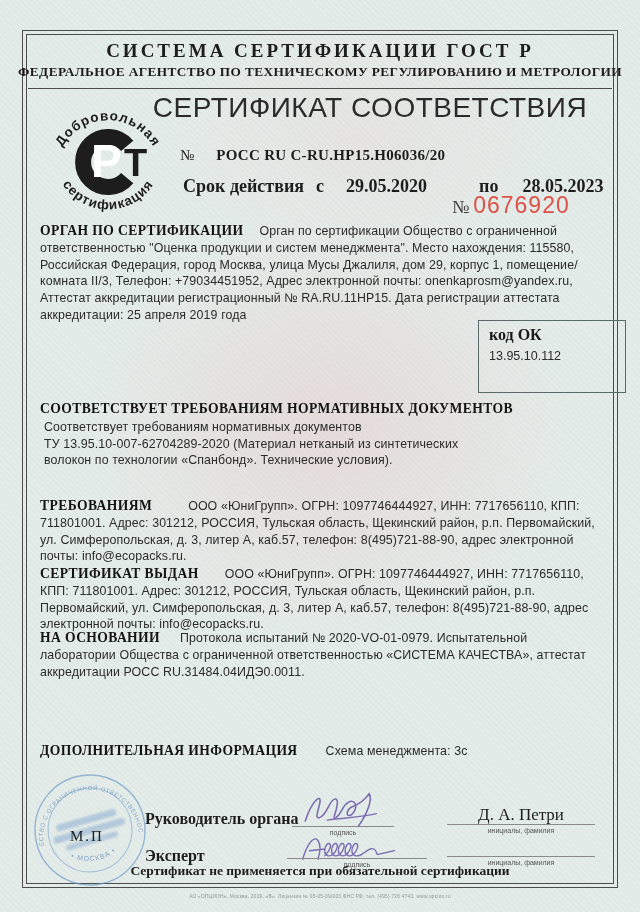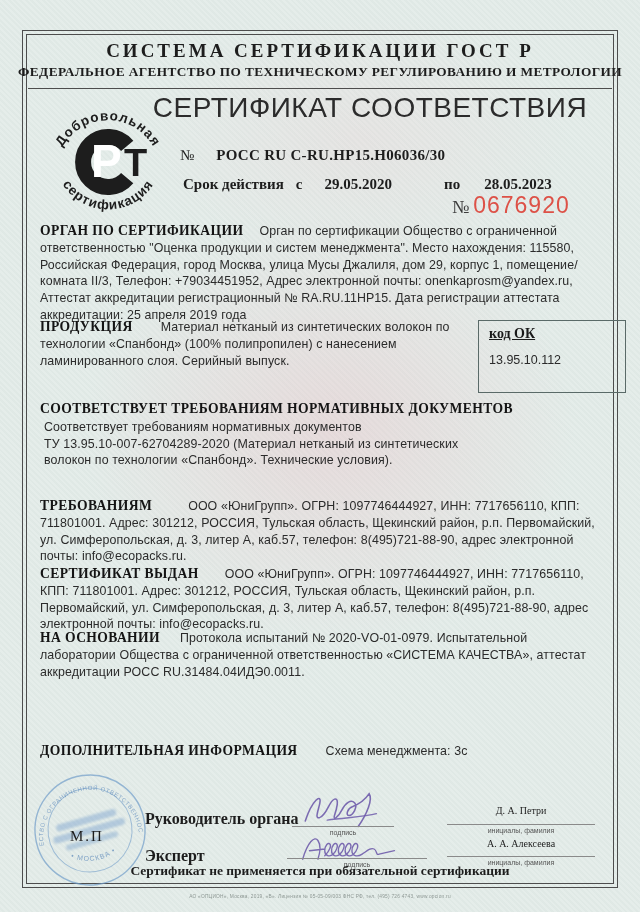--- a/index.html
+++ b/index.html
@@ -19,36 +19,36 @@
   .abs{position:absolute;}
   .serifb{font-family:"Liberation Serif", serif;font-weight:bold;}
   .sys-title{left:0;right:0;top:40px;text-align:center;font-size:19px;letter-spacing:3px;color:#1d1d1d;}
   .agency{left:0;right:0;top:64px;text-align:center;font-size:13.3px;letter-spacing:.4px;color:#1d1d1d;}
   .hdr-divider{left:28px;right:28px;top:88px;border-top:1.2px solid #4d4d4d;height:0;}
   .big-title{left:128px;width:484px;top:92px;text-align:center;font-size:28px;font-weight:normal;
     letter-spacing:.5px;color:#2b2b2b;font-family:"Liberation Sans", sans-serif;}
   .certno-row{left:180px;top:147px;font-family:"Liberation Serif", serif;font-size:15px;color:#1d1d1d;}
   .certno-row .num-sign{margin-right:22px;}
   .certno-row .val{font-weight:bold;letter-spacing:.3px;}
-  .validity-row{left:183px;top:176px;font-family:"Liberation Serif", serif;font-weight:bold;font-size:15px;color:#1d1d1d;}
+  .validity-row{left:183px;top:176px;font-family:"Liberation Serif", serif;font-weight:bold;font-size:18px;color:#1d1d1d;}
   .validity-row span{display:inline-block;}
   .v-lab{margin-right:12px;} .v-c{margin-right:22px;} .v-d1{margin-right:52px;} .v-po{margin-right:24px;}
   .blankno{left:452px;top:192px;}
   .blankno .ns{font-family:"Liberation Serif", serif;font-size:18px;color:#3c3c3c;margin-right:4px;}
   .blankno .digits{font-size:23px;color:#dd5147;letter-spacing:1px;}
   .sec{left:40px;width:562px;font-size:12.4px;line-height:1.34;color:#2b2b2b;letter-spacing:.1px;}
   .sec .lbl{font-family:"Liberation Serif", serif;font-weight:bold;font-size:13.6px;letter-spacing:.4px;color:#141414;}
   .pre{white-space:pre-line;}
   .codebox{left:478px;width:126px;border:1px solid #5a6a68;padding:5px 10px 8px 10px;}
-  .codebox .cb-lbl{font-family:"Liberation Serif", serif;font-weight:bold;font-size:14px;color:#1a1a1a;text-decoration:underline;}
-  .codebox .cb-val{font-size:12.5px;margin-top:11px;color:#2b2b2b;}
+  .codebox .cb-lbl{font-family:"Liberation Serif", serif;font-weight:bold;font-size:16px;color:#1a1a1a;}
+  .codebox .cb-val{font-size:12.5px;margin-top:5px;color:#2b2b2b;}
   .role{left:145px;font-family:"Liberation Serif", serif;font-weight:bold;font-size:16px;color:#1d1d1d;}
   .sigline{border-bottom:1px solid #8a8a8a;height:0;}
   .tiny{font-size:7px;color:#555;text-align:center;}
-  .name{font-family:"Liberation Serif", serif;font-size:10px;color:#1d1d1d;text-align:center;}
+  .name{font-family:"Liberation Serif", serif;font-size:17px;color:#1d1d1d;text-align:center;}
   .mp{left:70px;top:828px;font-family:"Liberation Serif", serif;font-size:15px;letter-spacing:2px;color:#1d1d1d;text-align:right;}
   .notice{left:30px;right:30px;top:863px;text-align:center;font-family:"Liberation Serif", serif;
     font-weight:bold;font-size:13.5px;color:#1d1d1d;}
   .fineprint{left:0;right:0;top:894px;text-align:center;font-size:6px;color:#8e9894;letter-spacing:.3px;
     transform:scale(.8);transform-origin:50% 0;white-space:nowrap;}
   .stamp{opacity:.9;filter:blur(.3px);}
 </style>
 </head>
 <body>
 
@@ -71,38 +71,35 @@
       <textPath href="#arcBot" startOffset="50%" text-anchor="middle">сертификация</textPath>
     </text>
     <path d="M83.2,53.9 A25,25 0 1 0 83.2,86.1" fill="none" stroke="#1d1d1d" stroke-width="16"></path>
     <text x="47" y="85" font-family="Liberation Sans, sans-serif" font-size="46" font-weight="bold" fill="#ffffff">Р</text>
     <text x="80" y="84" font-family="Liberation Sans, sans-serif" font-size="38" font-weight="bold" fill="#1d1d1d">Т</text>
   </svg>
 
   <div class="abs big-title">СЕРТИФИКАТ СООТВЕТСТВИЯ</div>
 
   <div class="abs certno-row">
-    <span class="num-sign">№</span><span class="val">РОСС RU С-RU.НР15.Н06036/30</span>
+    <span class="num-sign">№</span><span class="val">РОСС RU С-RU.НР15.Н06036/20</span>
   </div>
 
   <div class="abs validity-row">
     <span class="v-lab">Срок действия</span><span class="v-c">с</span><span class="v-d1">29.05.2020</span><span class="v-po">по</span><span>28.05.2023</span>
   </div>
 
   <div class="abs blankno">
     <span class="ns">№</span><span class="digits">0676920</span>
   </div>
 
   <div class="abs sec" style="top:222px">
     <span class="lbl" style="margin-right:16px">ОРГАН ПО СЕРТИФИКАЦИИ</span><span>Орган по сертификации Общество с ограниченной ответственностью "Оценка продукции и систем менеджмента". Место нахождения: 115580, Российская Федерация, город Москва, улица Мусы Джалиля, дом 29, корпус 1, помещение/комната II/3, Телефон: +79034451952, Адрес электронной почты: onenkaprosm@yandex.ru, Аттестат аккредитации регистрационный № RA.RU.11НР15. Дата регистрации аттестата аккредитации: 25 апреля 2019 года</span>
   </div>
 
-  <div class="abs sec" style="top:318px;width:438px">
-    <span class="lbl" style="margin-right:28px">ПРОДУКЦИЯ</span><span>Материал нетканый из синтетических волокон по технологии «Спанбонд» (100% полипропилен) с нанесением ламинированного слоя. Серийный выпуск.</span>
-  </div>
   <div class="abs codebox" style="top:320px;height:58px">
     <div class="cb-lbl">код ОК</div>
     <div class="cb-val">13.95.10.112</div>
   </div>
 
   <div class="abs sec" style="top:400px">
     <span class="lbl">СООТВЕТСТВУЕТ ТРЕБОВАНИЯМ НОРМАТИВНЫХ ДОКУМЕНТОВ</span>
   </div>
   <div class="abs sec pre" style="top:419px;left:44px;width:430px">Соответствует требованиям нормативных документов
 ТУ 13.95.10-007-62704289-2020 (Материал нетканый из синтетических волокон по технологии «Спанбонд». Технические условия).</div>
@@ -160,19 +157,18 @@
   <div class="abs tiny" style="left:292px;top:829px;width:102px">подпись</div>
   <div class="abs name" style="left:447px;top:805px;width:148px">Д. А. Петри</div>
   <div class="abs sigline" style="left:447px;top:824px;width:148px"></div>
   <div class="abs tiny" style="left:447px;top:827px;width:148px">инициалы, фамилия</div>
 
   <svg class="abs" style="left:288px;top:832px" width="150" height="34" viewBox="0 0 150 40">
     <path d="M4,32 C10,12 18,4 22,10 C26,16 24,26 22,32 M12,22 L30,20 M30,28 C36,22 38,16 36,14 C34,12 30,16 30,22 C30,28 36,30 40,26 C44,22 46,16 44,14 C42,12 38,16 38,22 C38,28 44,30 48,26 C52,22 54,16 52,14 C50,12 46,16 46,22 C46,28 52,30 56,26 C60,22 62,16 60,14 C58,12 54,16 54,22 C54,28 60,30 64,26 C68,22 70,16 68,14 C66,12 62,16 62,22 C62,28 68,30 74,26 C80,22 84,18 88,20 C92,22 90,28 94,26 L112,22" fill="none" stroke="#6f5cab" stroke-width="1.6" stroke-linecap="round" opacity=".9"></path>
   </svg>
   <div class="abs sigline" style="left:287px;top:858px;width:140px"></div>
   <div class="abs tiny" style="left:287px;top:861px;width:140px">подпись</div>
-  <div class="abs name" style="left:447px;top:838px;width:148px">А. А. Алексеева</div>
   <div class="abs sigline" style="left:447px;top:856px;width:148px"></div>
   <div class="abs tiny" style="left:447px;top:859px;width:148px">инициалы, фамилия</div>
 
   <div class="abs notice">Сертификат не применяется при обязательной сертификации</div>
   <div class="abs fineprint">АО «ОПЦИОН», Москва, 2019, «В». Лицензия № 05-05-09/003 ФНС РФ, тел. (495) 726 4743, www.opcion.ru</div>
 </div>
 
 </body></html>

